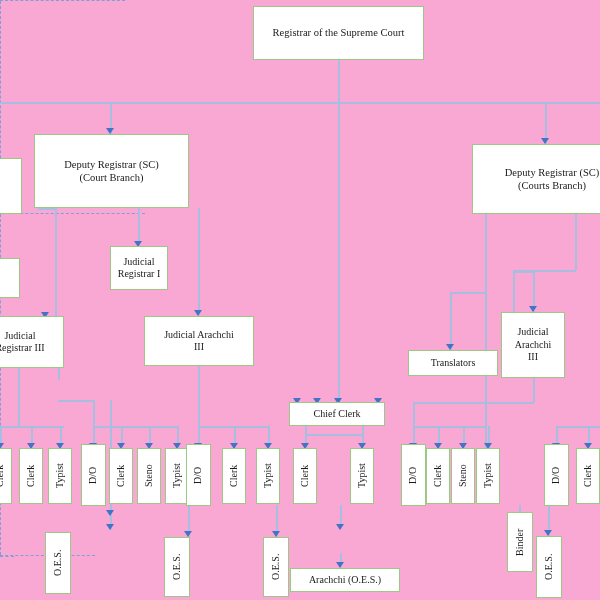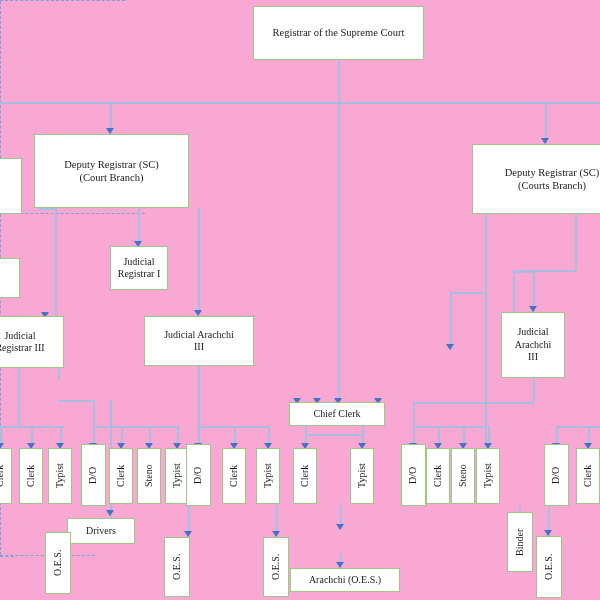--- a/index.html
+++ b/index.html
@@ -244,20 +244,23 @@
     <span class="txt">Judicial Arachchi</span>
     <span class="txt">III</span>
   </div>
 
   <div class="box" style="left:501px; top:312px; width:64px; height:66px; flex-direction:column;">
     <span class="txt">Judicial</span>
     <span class="txt">Arachchi</span>
     <span class="txt">III</span>
   </div>
 
+  <div class="box" style="left:408px; top:350px; width:90px; height:26px;">
+    <span class="txt">Translators</span>
+  </div>
 
   <div class="box" style="left:289px; top:402px; width:96px; height:24px;">
     <span class="txt">Chief Clerk</span>
   </div>
 
   <div class="box vert" style="left:-12px; top:448px; width:24px; height:56px;">
     <span class="txt">Clerk</span>
   </div>
   <div class="box vert" style="left:19px; top:448px; width:24px; height:56px;">
     <span class="txt">Clerk</span>
@@ -309,23 +312,20 @@
     <span class="txt">Typist</span>
   </div>
 
   <div class="box vert" style="left:544px; top:444px; width:25px; height:62px;">
     <span class="txt">D/O</span>
   </div>
   <div class="box vert" style="left:576px; top:448px; width:24px; height:56px;">
     <span class="txt">Clerk</span>
   </div>
 
-  <div class="box" style="left:67px; top:518px; width:68px; height:26px;">
-    <span class="txt">Drivers</span>
-  </div>
 
   <div class="box vert" style="left:45px; top:532px; width:26px; height:62px;">
     <span class="txt">O.E.S.</span>
   </div>
 
   <div class="box vert" style="left:164px; top:537px; width:26px; height:60px;">
     <span class="txt">O.E.S.</span>
   </div>
 
   <div class="box vert" style="left:263px; top:537px; width:26px; height:60px;">

